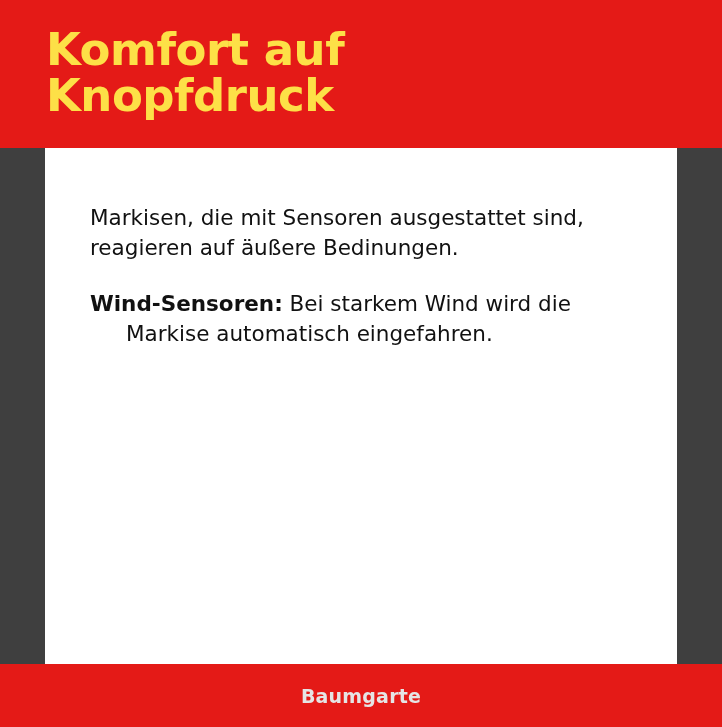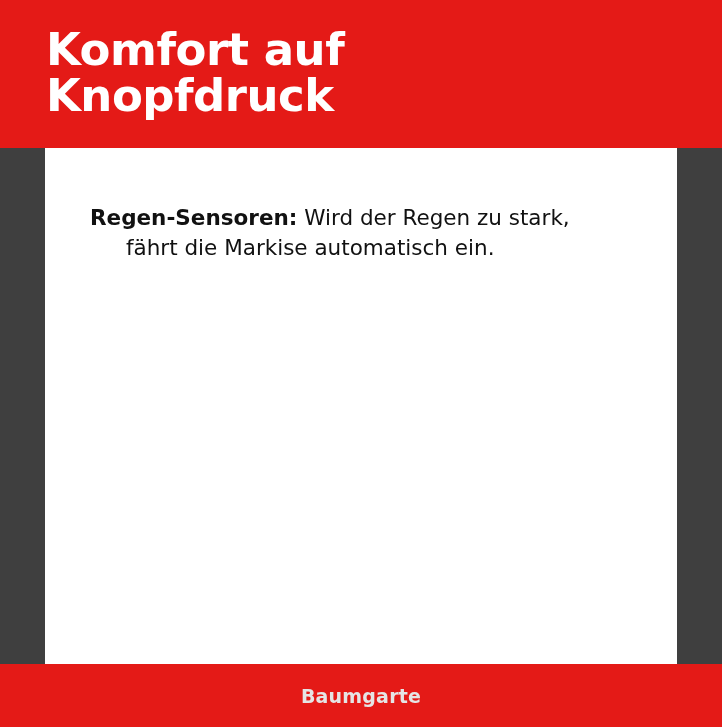--- a/index.html
+++ b/index.html
@@ -27,21 +27,21 @@
     top: 148px;
     width: 722px;
     height: 516px;
     background: #3f3f3f;
   }
   .headline {
     position: absolute;
     left: 46px;
     top: 27px;
     width: 640px;
-    color: #ffffff;
+    color: #fde047;
     font-family: "DejaVu Sans", sans-serif;
     font-weight: bold;
     font-size: 45px;
     line-height: 46px;
     letter-spacing: -0.5px;
     white-space: pre-line;
   }
   .card {
     position: absolute;
     left: 45px;
@@ -96,26 +96,27 @@
 <div class="poster">
 
   <div class="grey-band"></div>
 
   <div class="headline">Komfort auf
 Knopfdruck</div>
 
   <div class="card">
     <div class="body-text">
 
+      <p class="para">Markisen, die mit Sensoren ausgestattet sind, reagieren auf äußere Bedinungen.</p>
+
+      <p class="para hang">
+        <span class="lead">Wind-Sensoren:</span><span> Bei starkem Wind wird die Markise automatisch eingefahren.</span>
+      </p>
 
 
-
-      <p class="para hang">
-        <span class="lead">Regen-Sensoren:</span><span> Wird der Regen zu stark, fährt die Markise automatisch ein.</span>
-      </p>
 
     </div>
   </div>
 
   <div class="footer">
     <span class="brand">Baumgarte</span>
   </div>
 
 </div>
 

